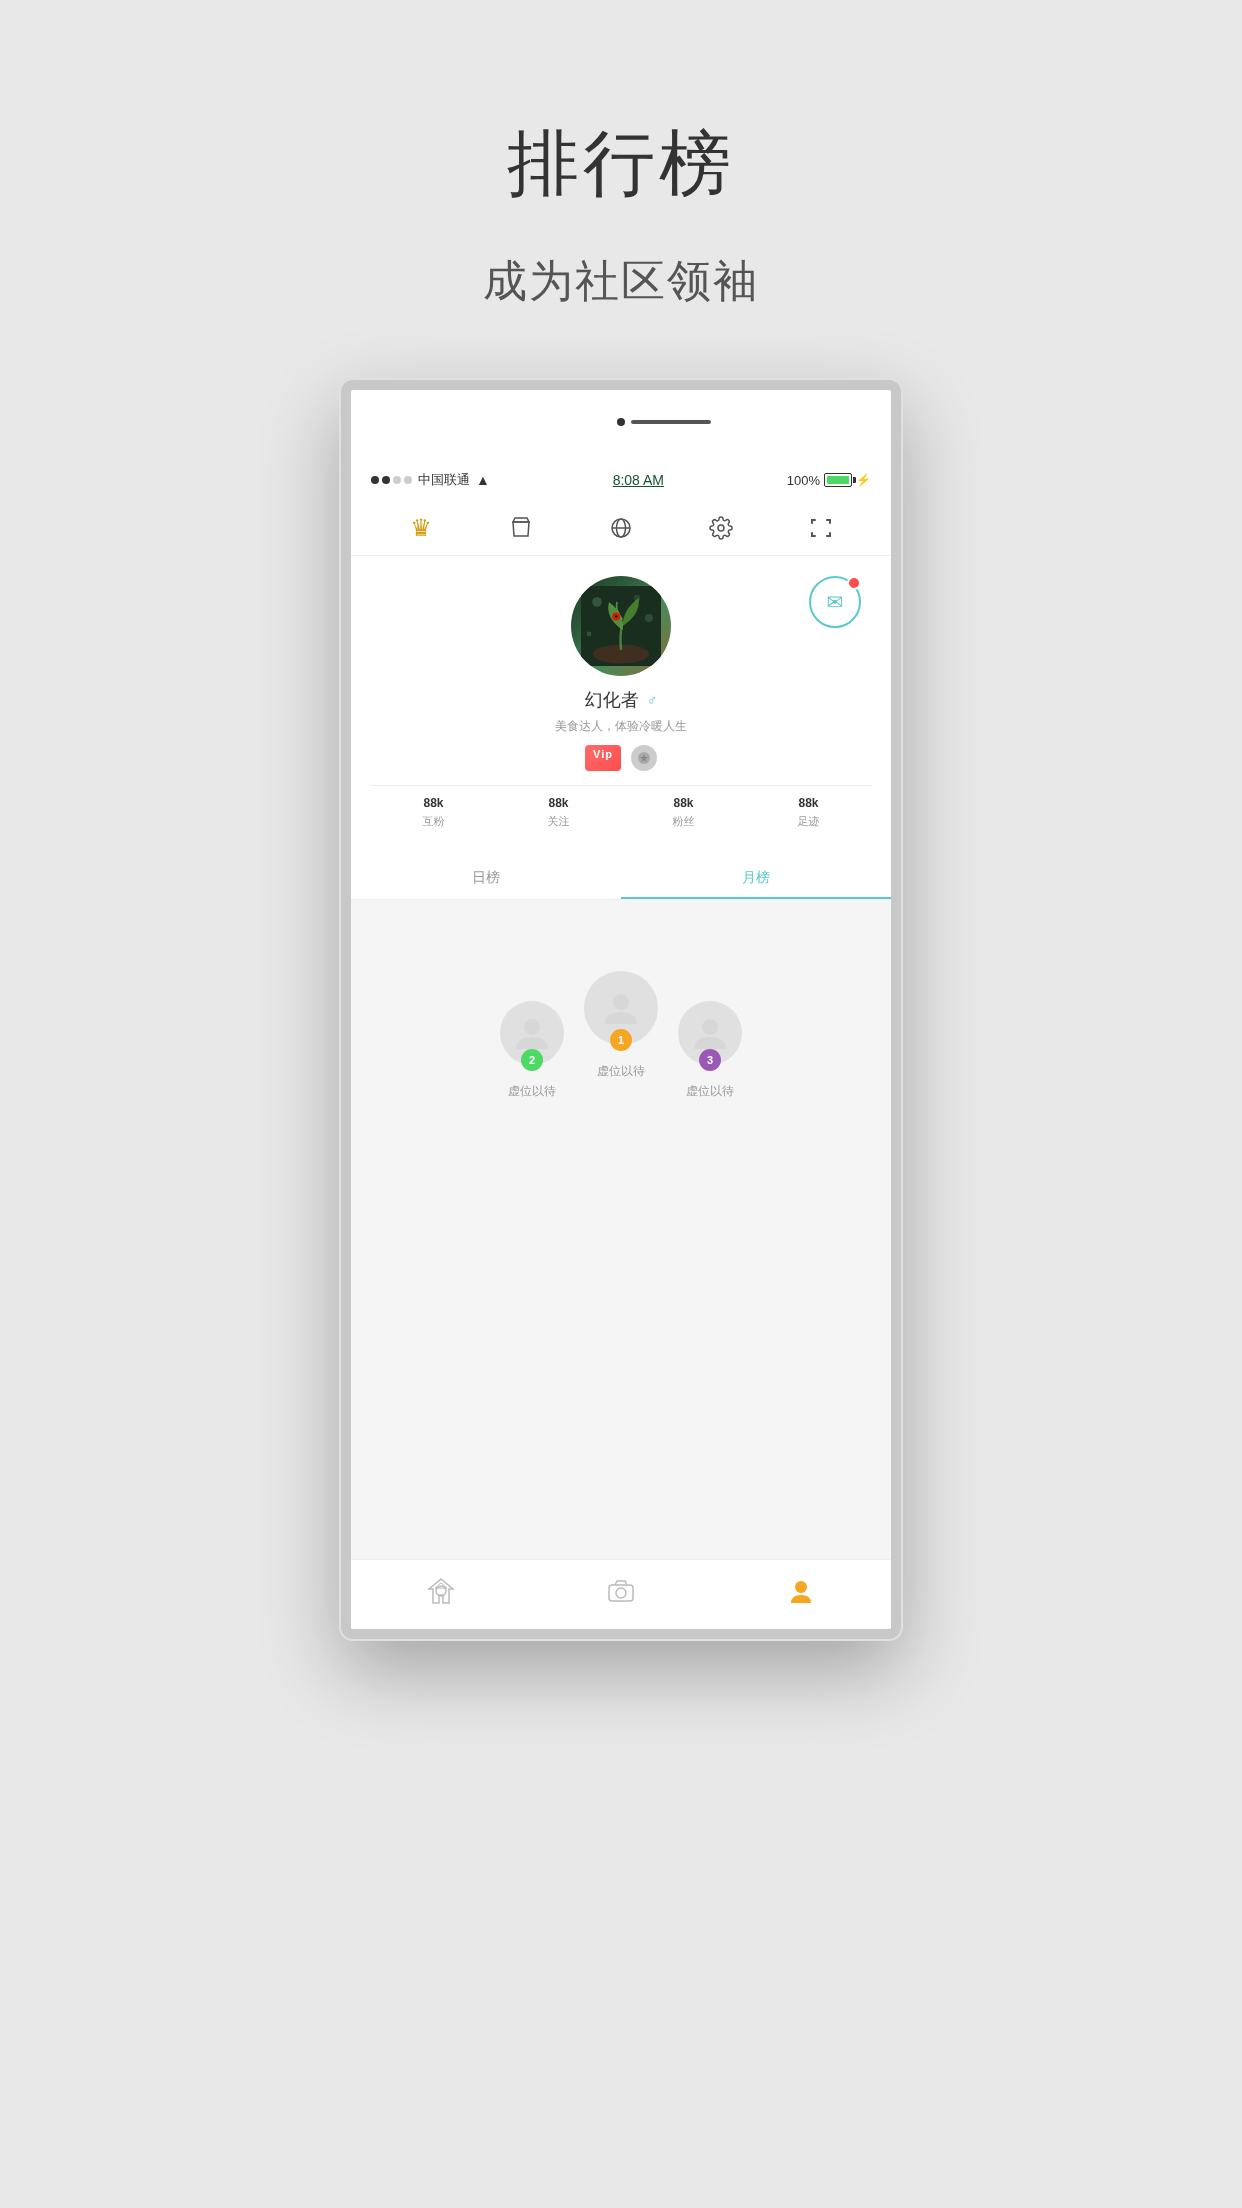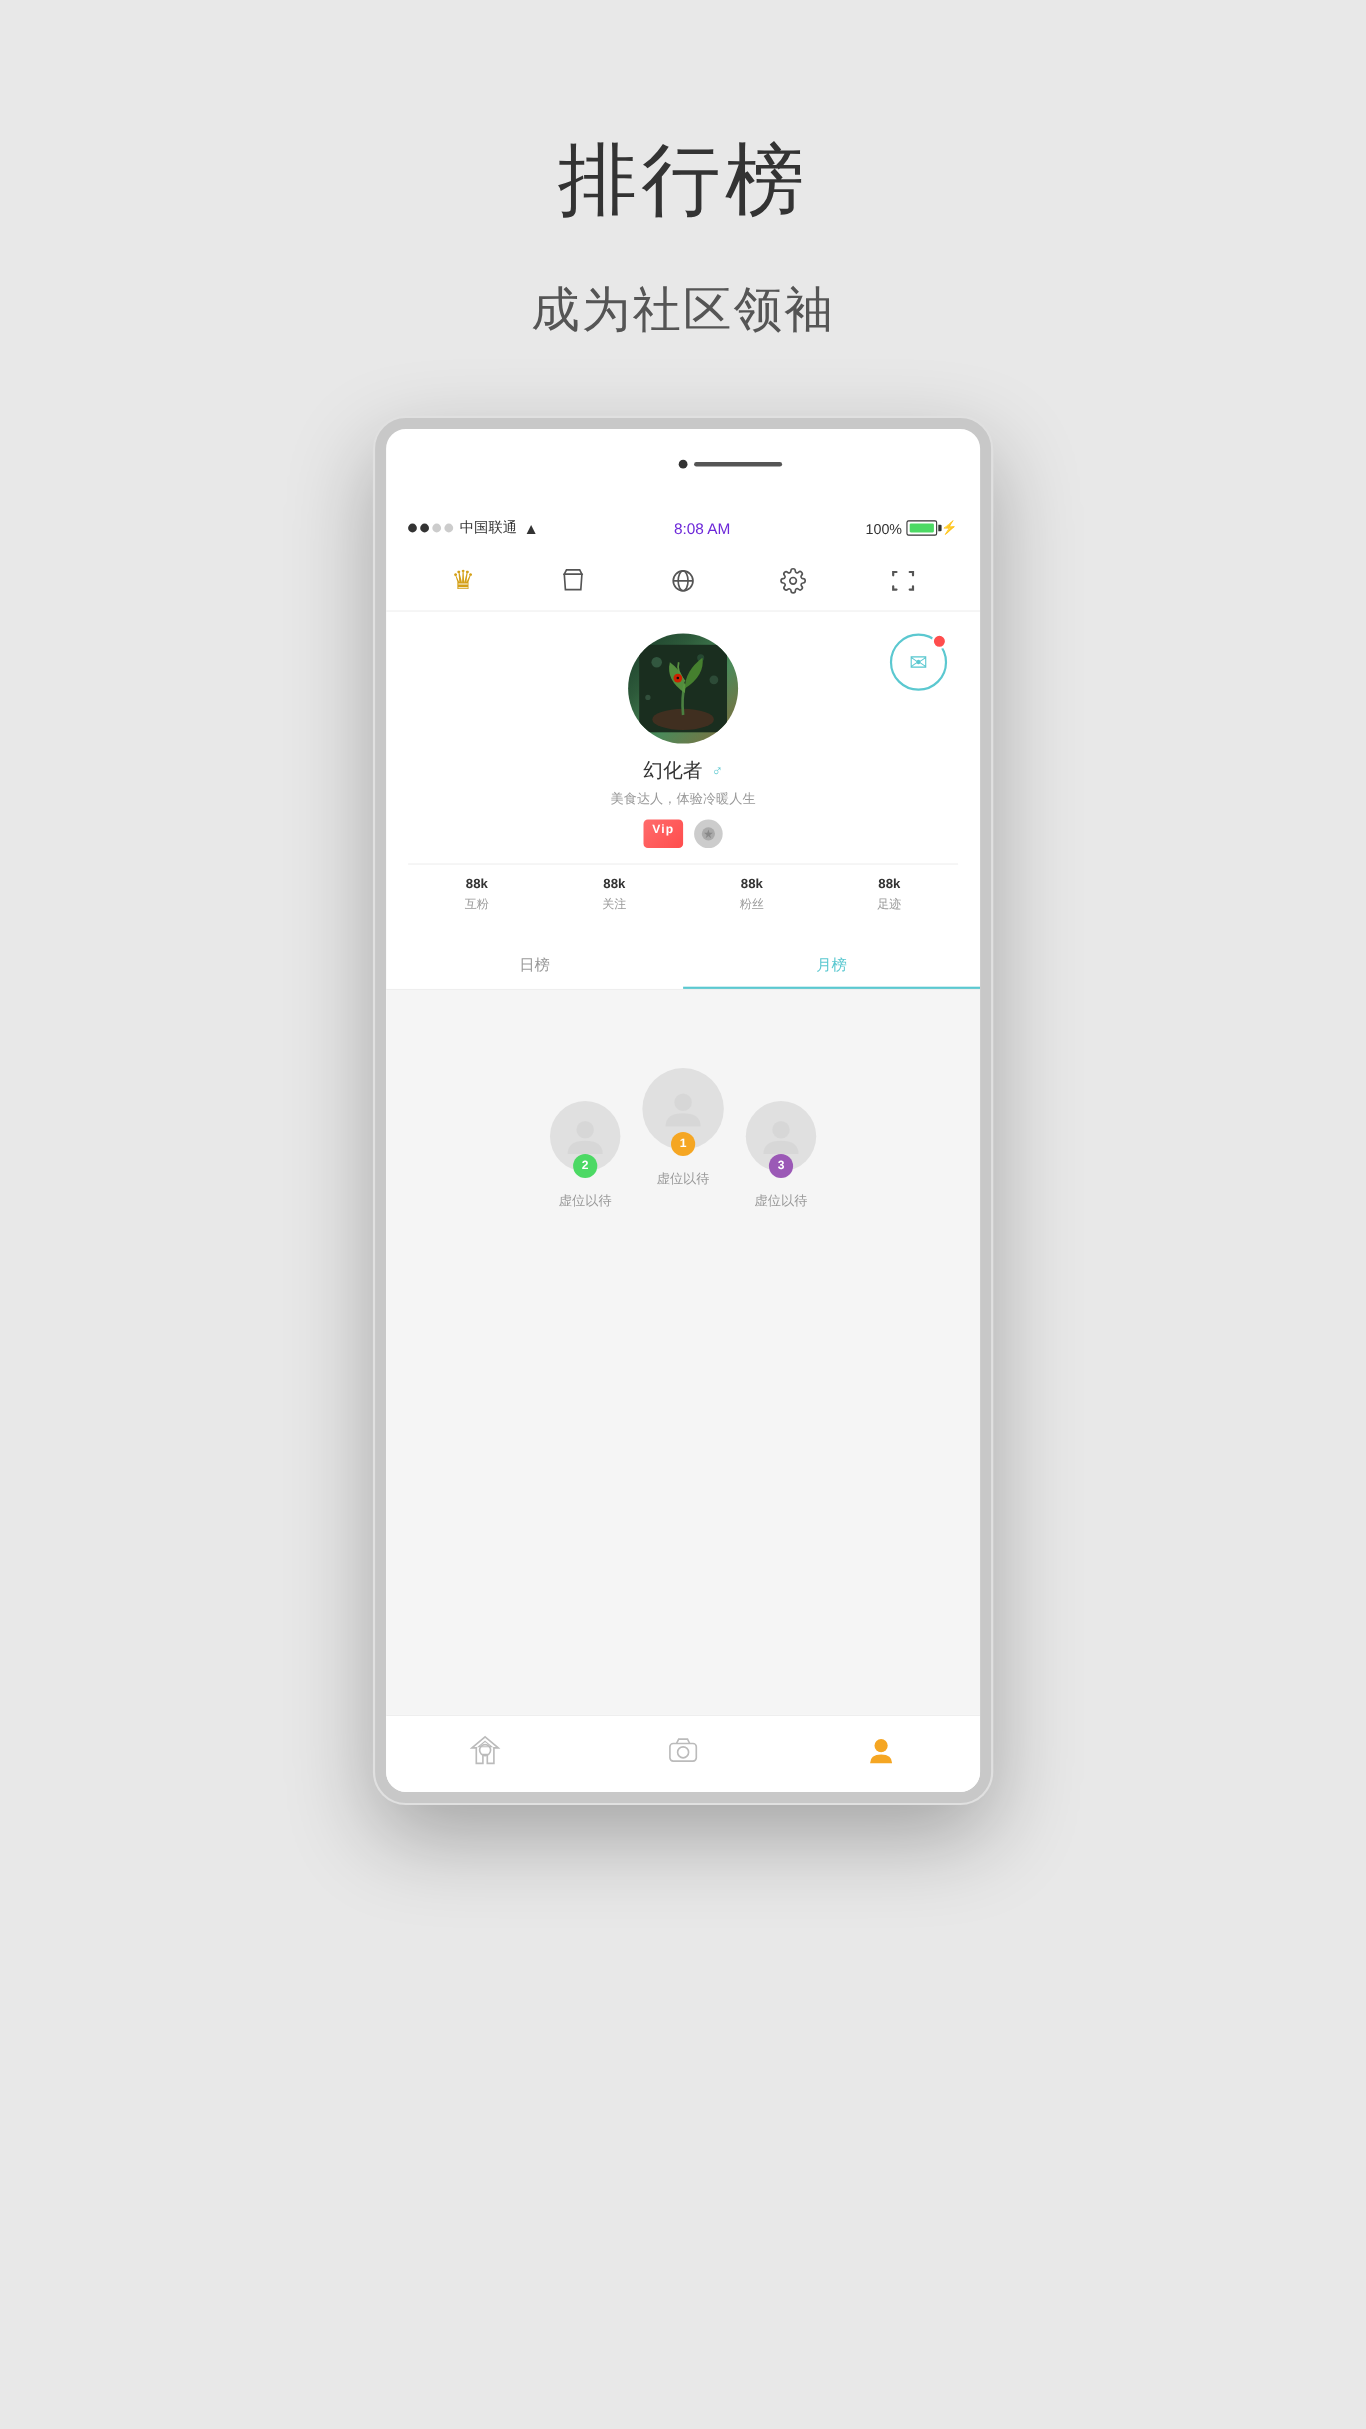--- a/index.html
+++ b/index.html
@@ -35,21 +35,21 @@
 
     
     .phone-frame {
       position: absolute;
       top: 380px;
       left: 50%;
       transform: translateX(-50%);
       width: 560px;
       height: 1259px;
       background: white;
-      border-radius: 28px;
+      border-radius: 12px;
       border: 10px solid #c8c8c8;
       box-shadow: 0 0 0 2px #e0e0e0, 0 30px 80px rgba(0,0,0,0.3);
       overflow: hidden;
       display: flex;
       flex-direction: column;
     }
 
     
     .phone-frame::before {
       content: '';
@@ -114,21 +114,22 @@
     .carrier {
       font-size: 13px;
       color: #333;
     }
     .wifi-icon {
       font-size: 14px;
     }
     .status-center {
       font-size: 14px;
       font-weight: 500;
-      color: #6d28d9;
+      color: #14532d;
+      text-decoration: underline;
     }
     .status-right {
       display: flex;
       align-items: center;
       gap: 4px;
       font-size: 13px;
       color: #333;
     }
     .battery-bar {
       width: 28px;

